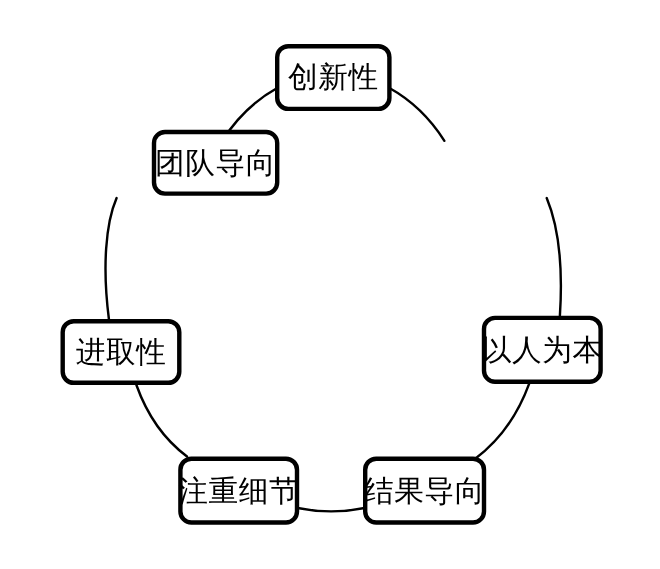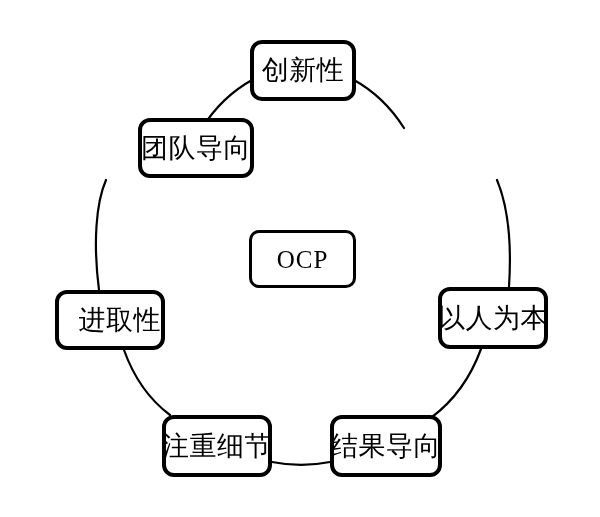--- a/index.html
+++ b/index.html
@@ -49,21 +49,21 @@
   .center-node .node-label {
     font-size: 25px;
     letter-spacing: 1px;
   }
   
   #node-innovation   { left: 250px; top: 40px;  width: 106px; height: 61px; }
   #node-stability    { left: 400px; top: 118px; width: 112px; height: 62px; }
   #node-people       { left: 438px; top: 287px; width: 110px; height: 62px; align-items: center; }
   #node-results      { left: 330px; top: 415px; width: 112px; height: 62px; }
   #node-details      { left: 162px; top: 415px; width: 110px; height: 62px; }
-  #node-aggressive   { left: 55px;  top: 290px; width: 110px; height: 60px; justify-content: flex-end; }
+  #node-aggressive   { left: 55px;  top: 290px; width: 110px; height: 60px; }
   #node-team         { left: 90px;  top: 118px; width: 116px; height: 60px; margin-left: 48px; }
   #node-center       { left: 249px; top: 230px; width: 107px; height: 58px; }
 </style>
 </head>
 <body>
 
 <div id="canvas">
 
   <svg id="arcs" viewBox="0 0 600 517" xmlns="http://www.w3.org/2000/svg">
     <g fill="none" stroke="#000000" stroke-width="2.2" stroke-linecap="round">
@@ -102,17 +102,14 @@
   </div>
 
   <div class="node" id="node-aggressive">
     <span class="node-label">进取性</span>
   </div>
 
   <div class="node" id="node-team">
     <span class="node-label">团队导向</span>
   </div>
 
-  <div class="node center-node" id="node-center">
-    <span class="node-label">OCP</span>
-  </div>
 
 </div>
 
 </body></html>

